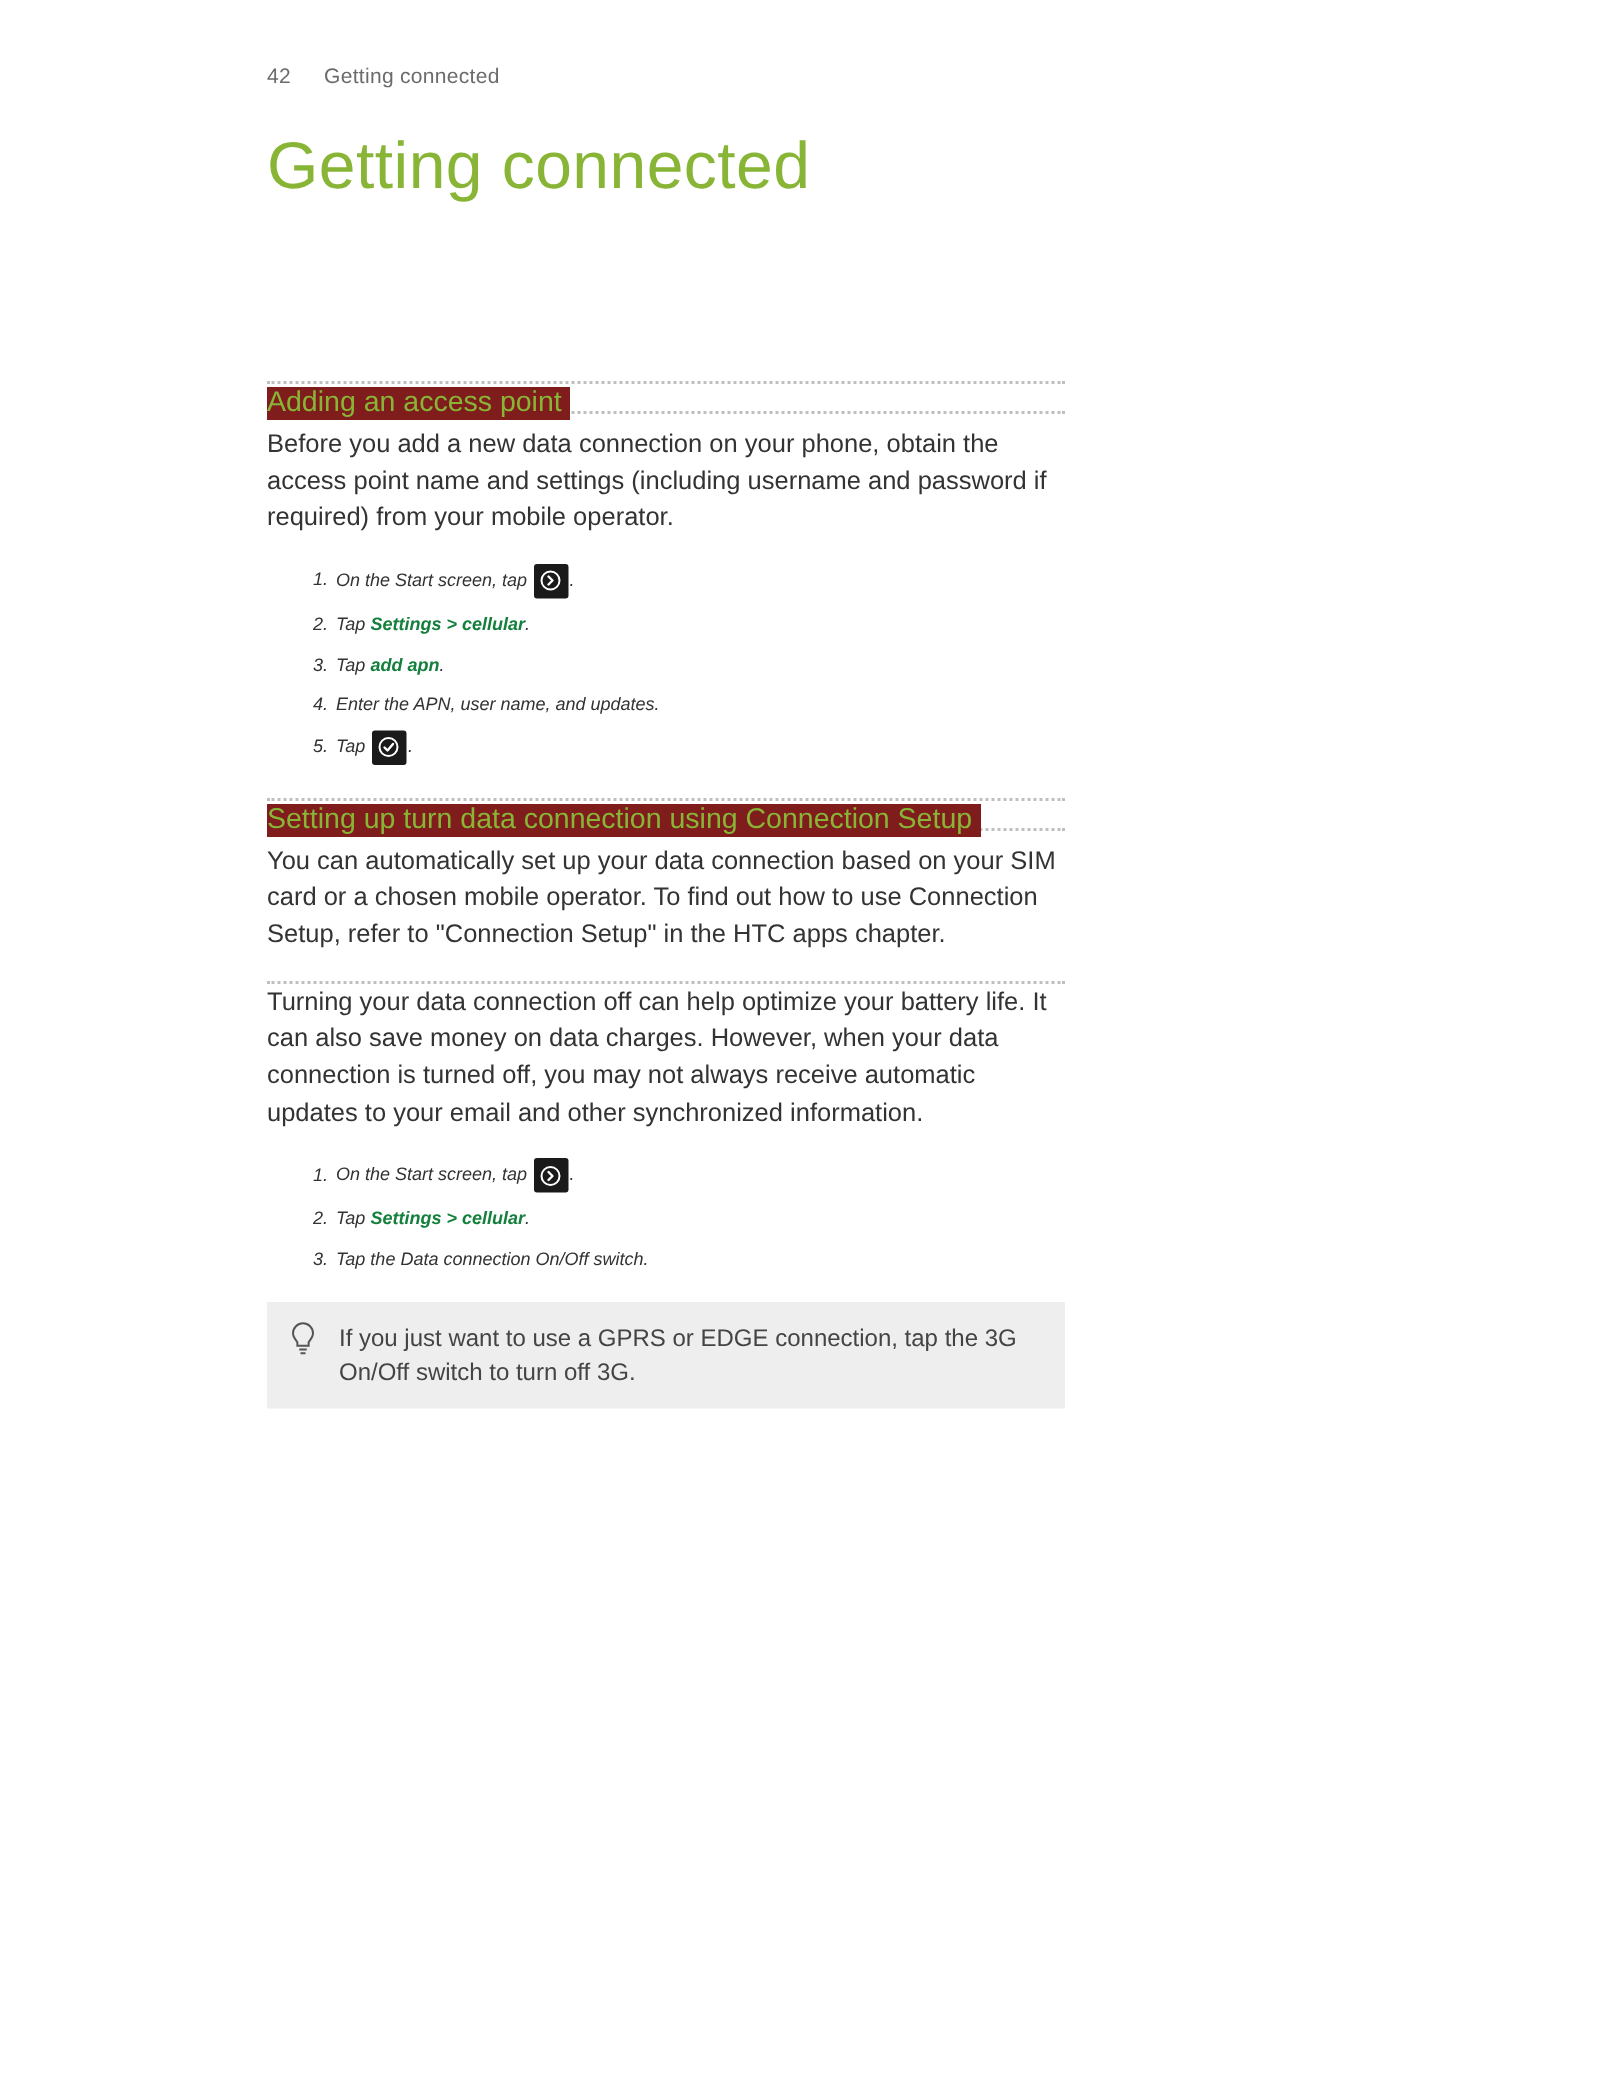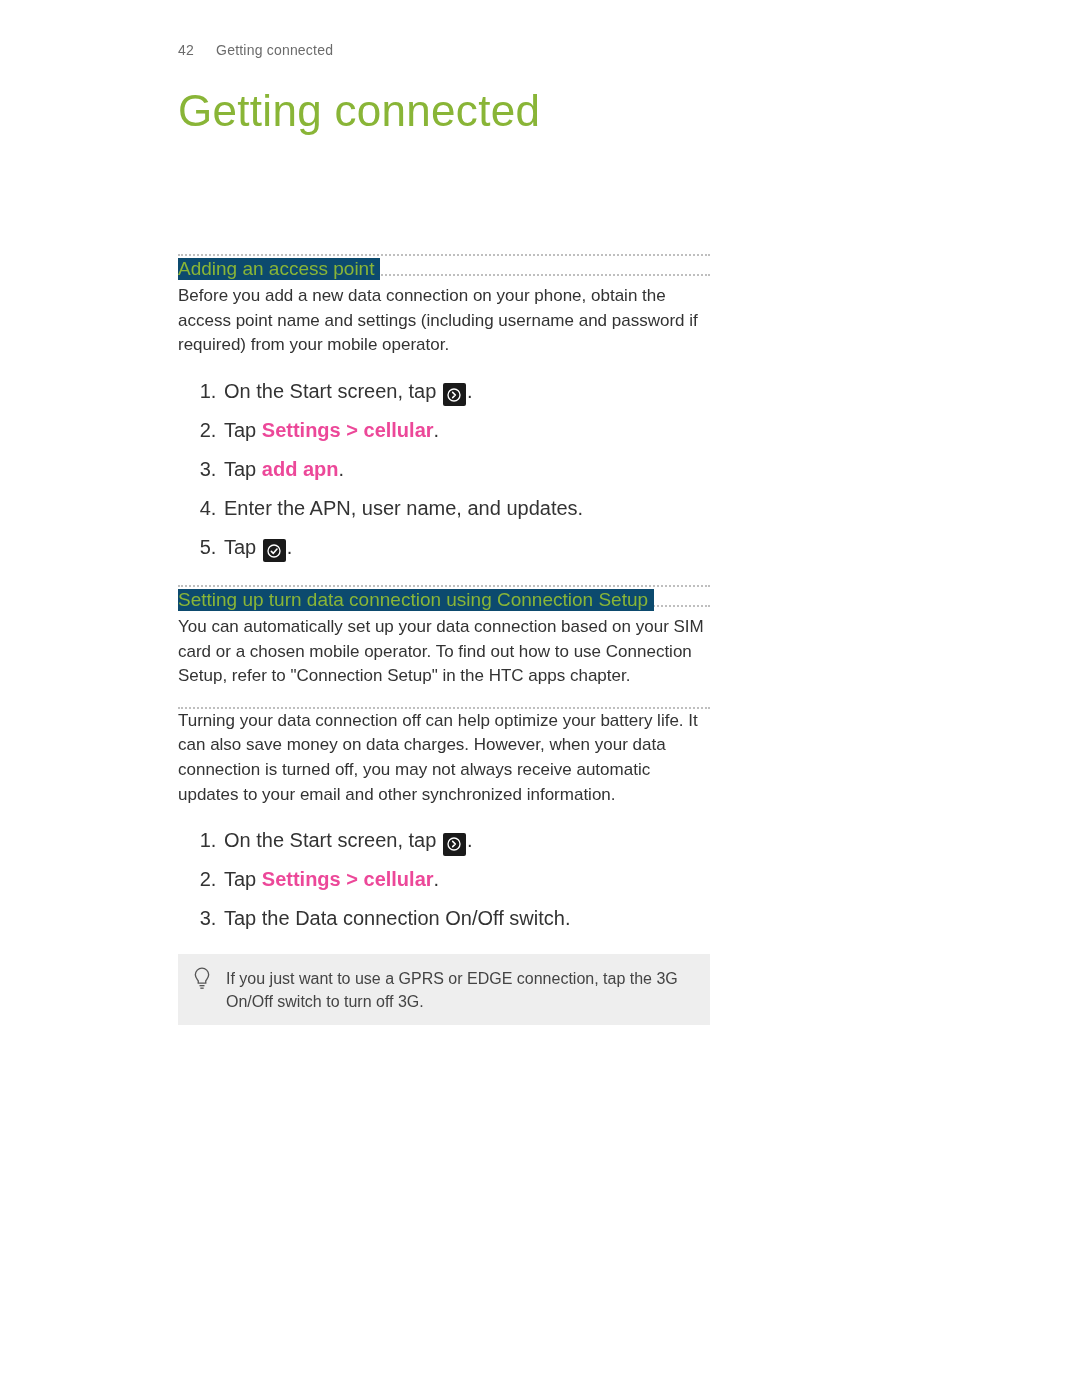--- a/index.html
+++ b/index.html
@@ -59,38 +59,39 @@
     position: relative;
     margin: 2px 0 4px 0;
   }
   h3.sub-heading {
     display: inline-block;
     font-size: 19px;
     font-weight: 400;
     color: #89b537;
     margin: 0;
     padding-right: 6px;
-    background: #0c4a6e;
+    background: #7f1d1d;
     position: relative;
     z-index: 2;
   }
   .sub-heading-row::after {
     content: "";
     position: absolute;
     left: 0;
     right: 0;
     bottom: 4px;
     border-bottom: 2px dotted #bfbfbf;
     z-index: 1;
   }
   ol.steps {
     margin: 8px 0 14px 0;
     padding-left: 44px;
-    font-size: 20px;
+    font-size: 12px;
     color: #333333;
+    font-style: italic;
   }
   ol.steps li {
     padding: 4px 0 4px 2px;
     line-height: 1.55;
   }
   .icon-box {
     display: inline-flex;
     align-items: center;
     justify-content: center;
     width: 23px;
@@ -99,21 +100,21 @@
     border-radius: 2px;
     vertical-align: -5px;
     margin: 0 1px;
   }
   .icon-box svg {
     width: 16px;
     height: 16px;
   }
   .bold-run {
     font-weight: 600;
-    color: #ec4899;
+    color: #15803d;
   }
   .tip-box {
     display: flex;
     align-items: flex-start;
     background: #eeeeee;
     padding: 12px 14px;
     margin-top: 16px;
     font-size: 16px;
     color: #444;
     line-height: 1.4;

